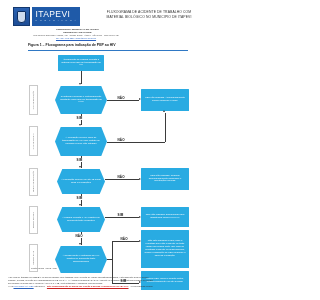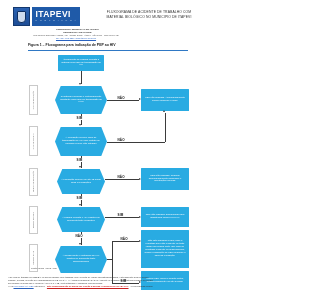--- a/index.html
+++ b/index.html
@@ -31,21 +31,21 @@
     border: 0.5px solid #0f2f61;
     border-radius: 1px 1px 4px 4px;
   }
   #wordmark {
     height: 19px; padding: 0 3px 0 4px;
     background: #1f5aa8;
     display: flex; flex-direction: column; justify-content: center;
     margin-left: 1.5px;
   }
   #wordmark-main {
-    color: #ffffff; font-size: 8.5px; font-weight: bold;
+    color: #ffffff; font-size: 8.5px; font-weight: normal;
     letter-spacing: 0.4px; line-height: 9px;
   }
   #wordmark-sub {
     color: #bcd2ea; font-size: 2.4px; letter-spacing: 1.1px;
     line-height: 3.2px; text-align: center;
   }
   #org-lines { position: absolute; left: 15px; top: 28px; width: 125px; }
   .org-line { font-size: 2.4px; line-height: 3.1px; color: #3a3a3a; text-align: center; }
   .org-line.b { font-weight: bold; color: #2b2b2b; }
   #addr-lines { position: absolute; left: 10px; top: 34px; width: 132px; }

